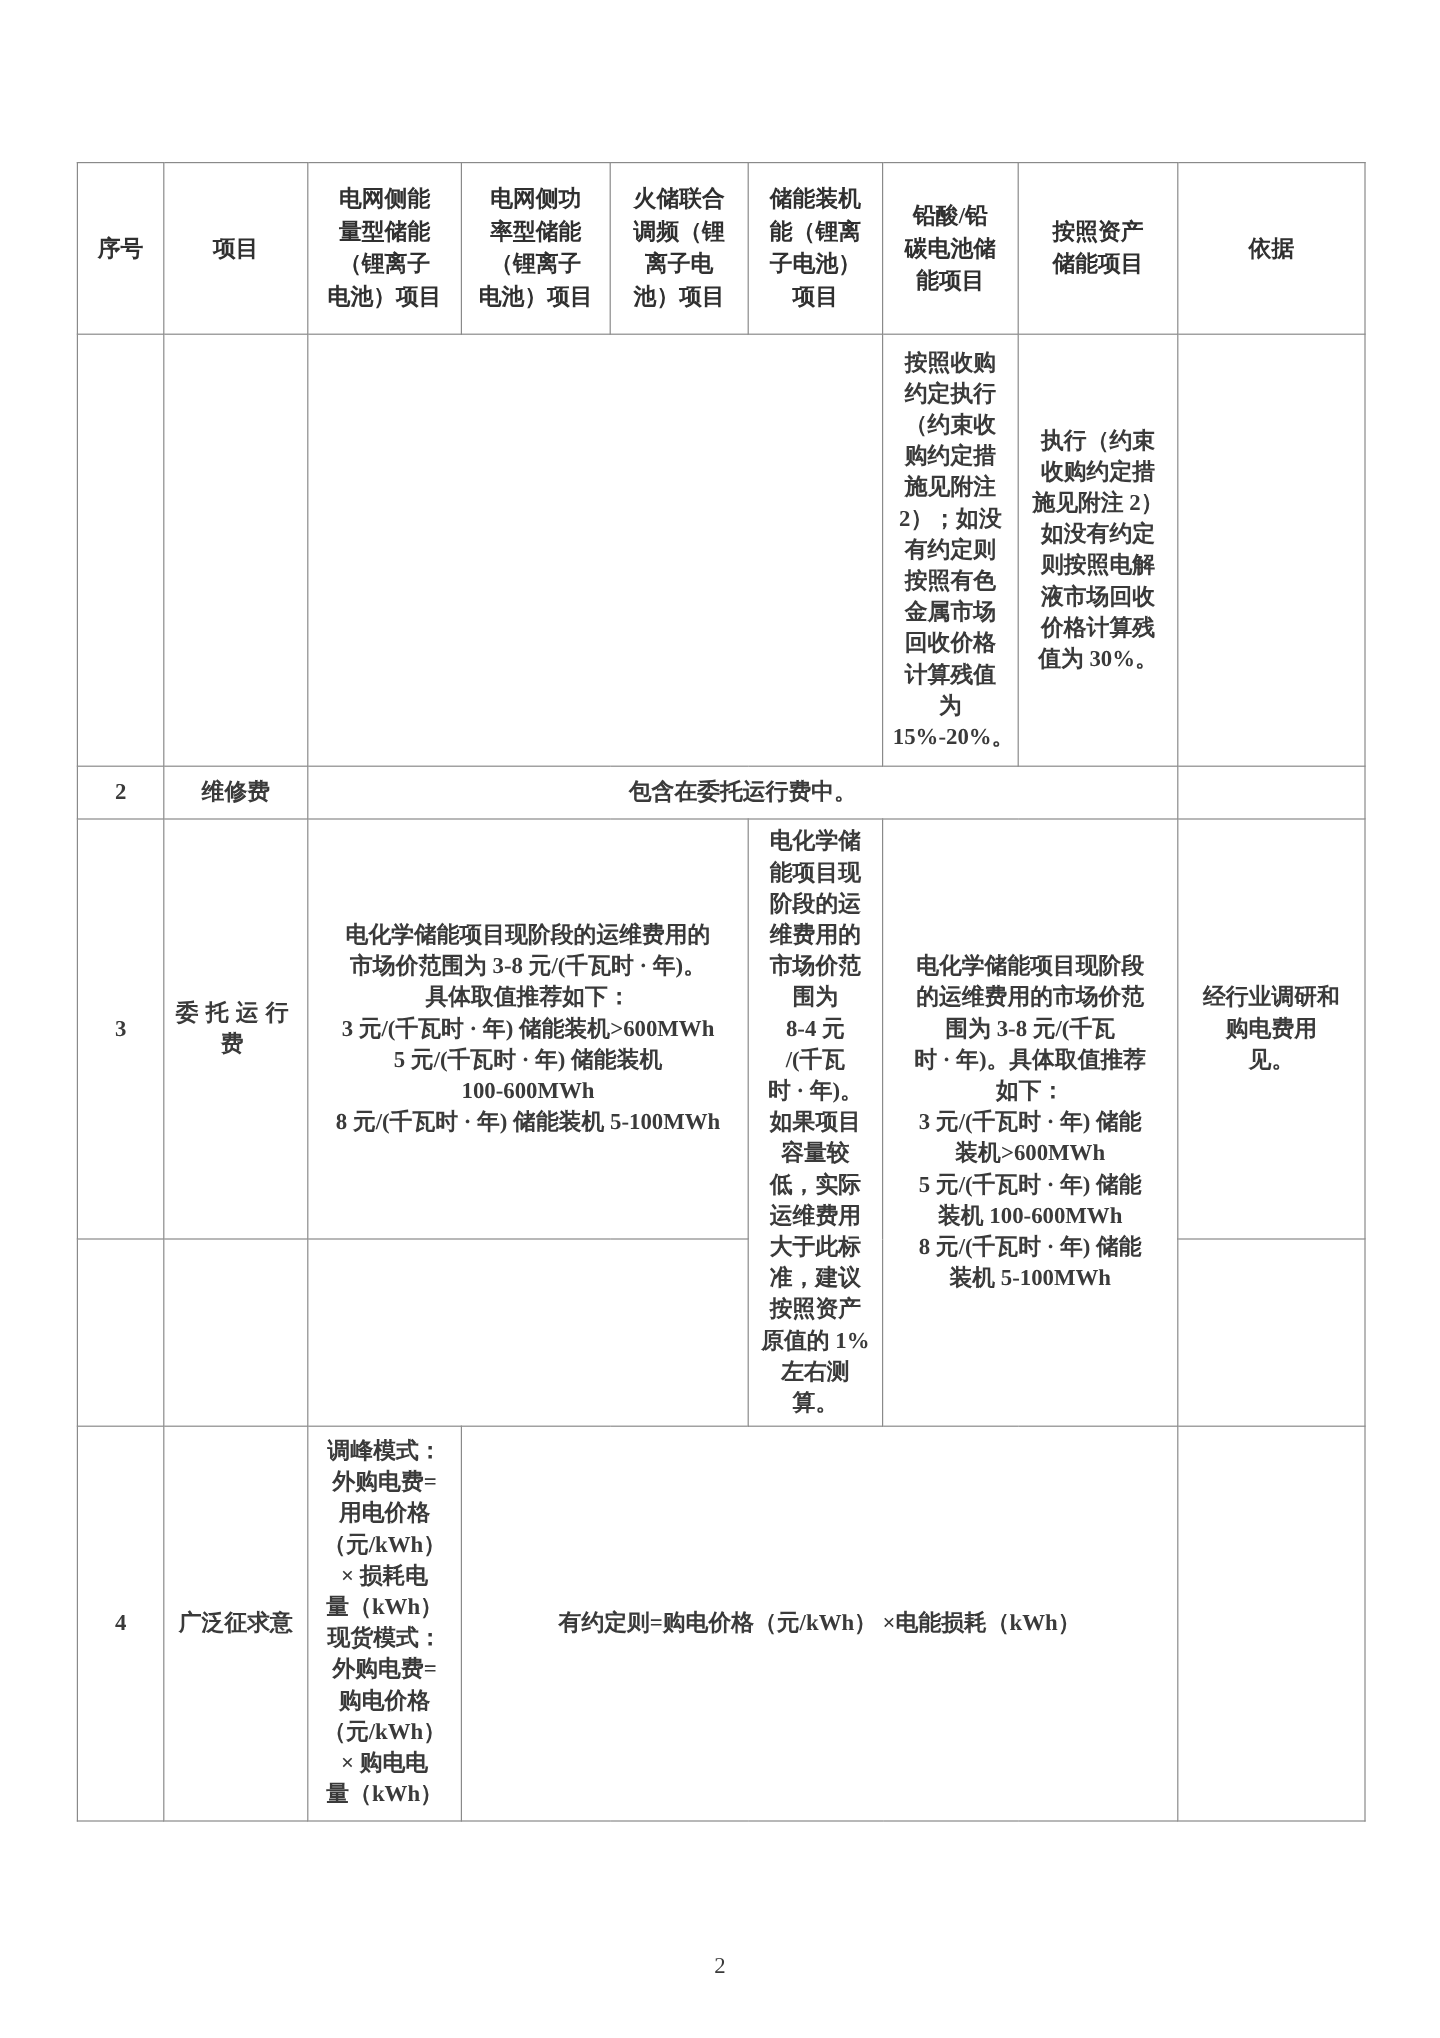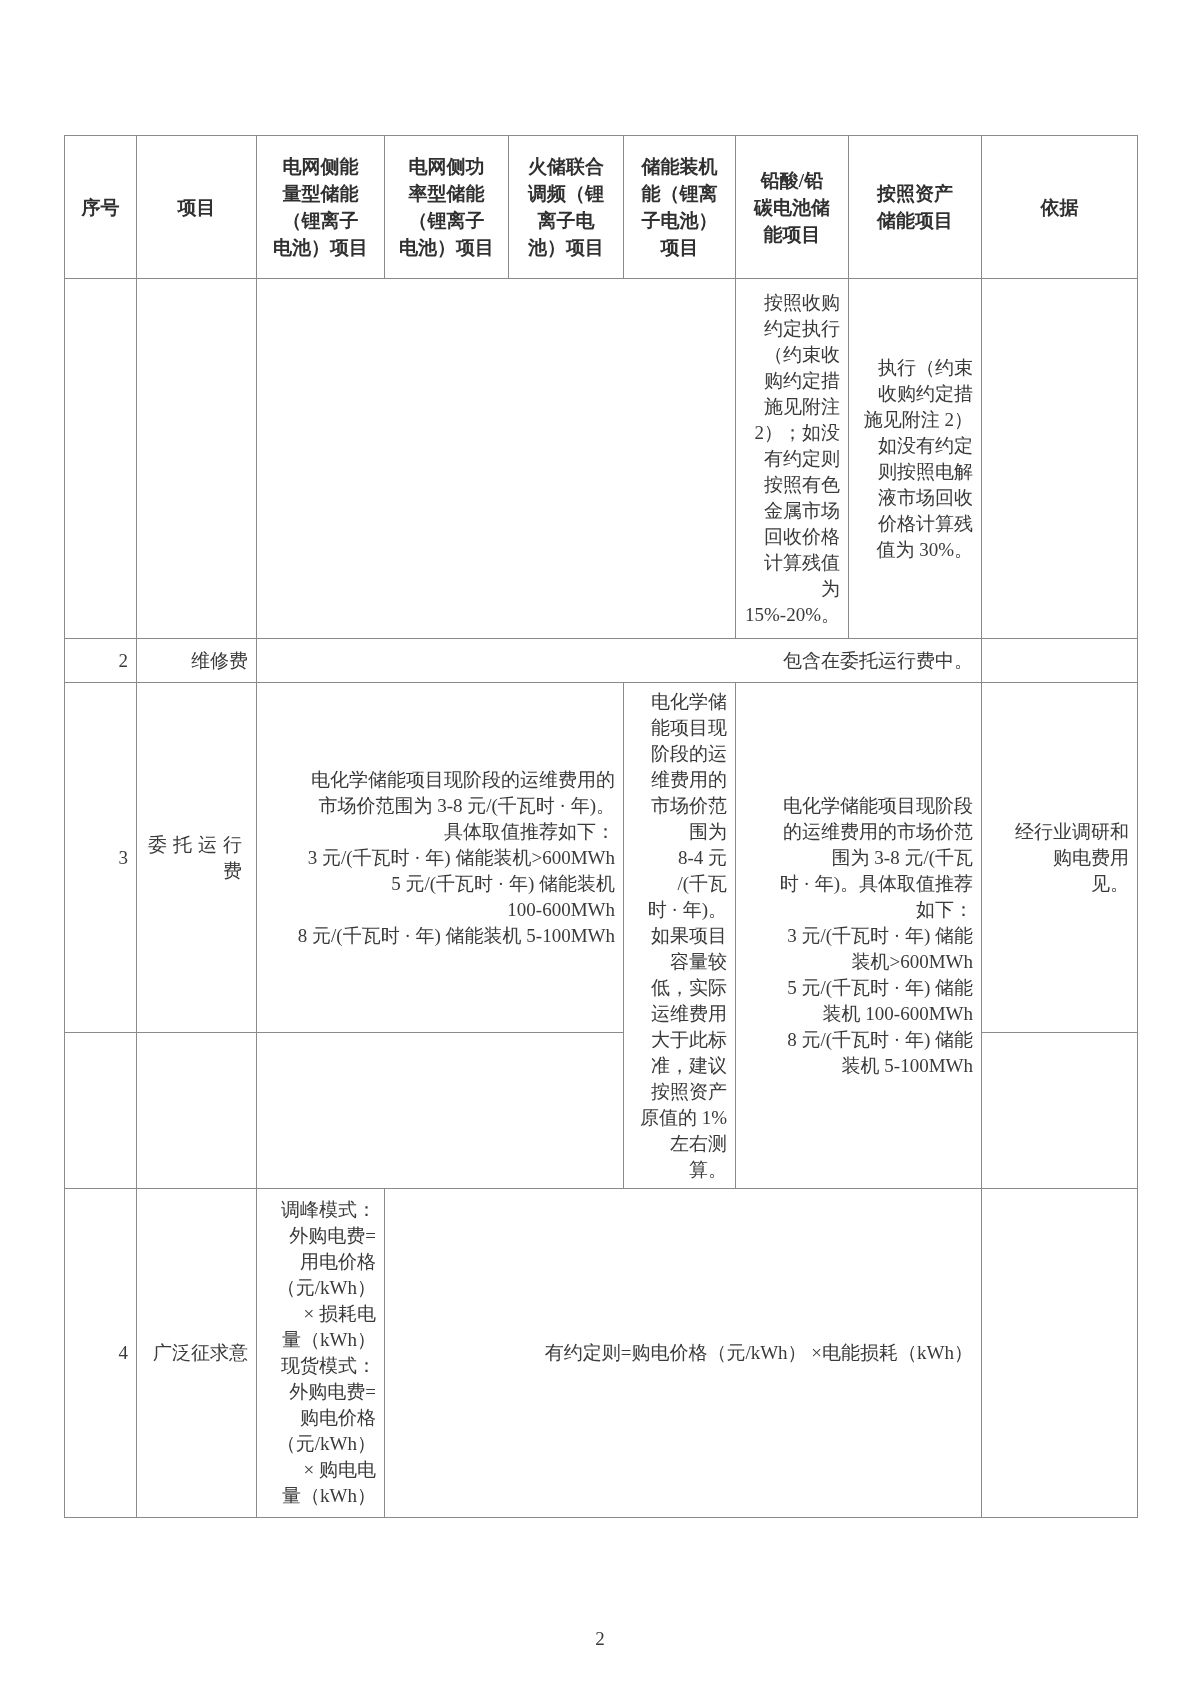--- a/index.html
+++ b/index.html
@@ -28,22 +28,22 @@
     width: 1073px;
   }
   .doc-table td, .doc-table th {
     border: 1px solid #8a8a8a;
     font-size: 19px;
     line-height: 26px;
     padding: 5px 8px;
     vertical-align: middle;
     white-space: pre-line;
     overflow: hidden;
-    text-align: right;
-    font-weight: normal;
+    text-align: center;
+    font-weight: bold;
   }
   .doc-table th {
     text-align: center;
     font-weight: bold;
     color: #303030;
     line-height: 27px;
   }
   .va-top { vertical-align: top; }
   .ta-center { text-align: center; }
   .spread { letter-spacing: 6px; }

